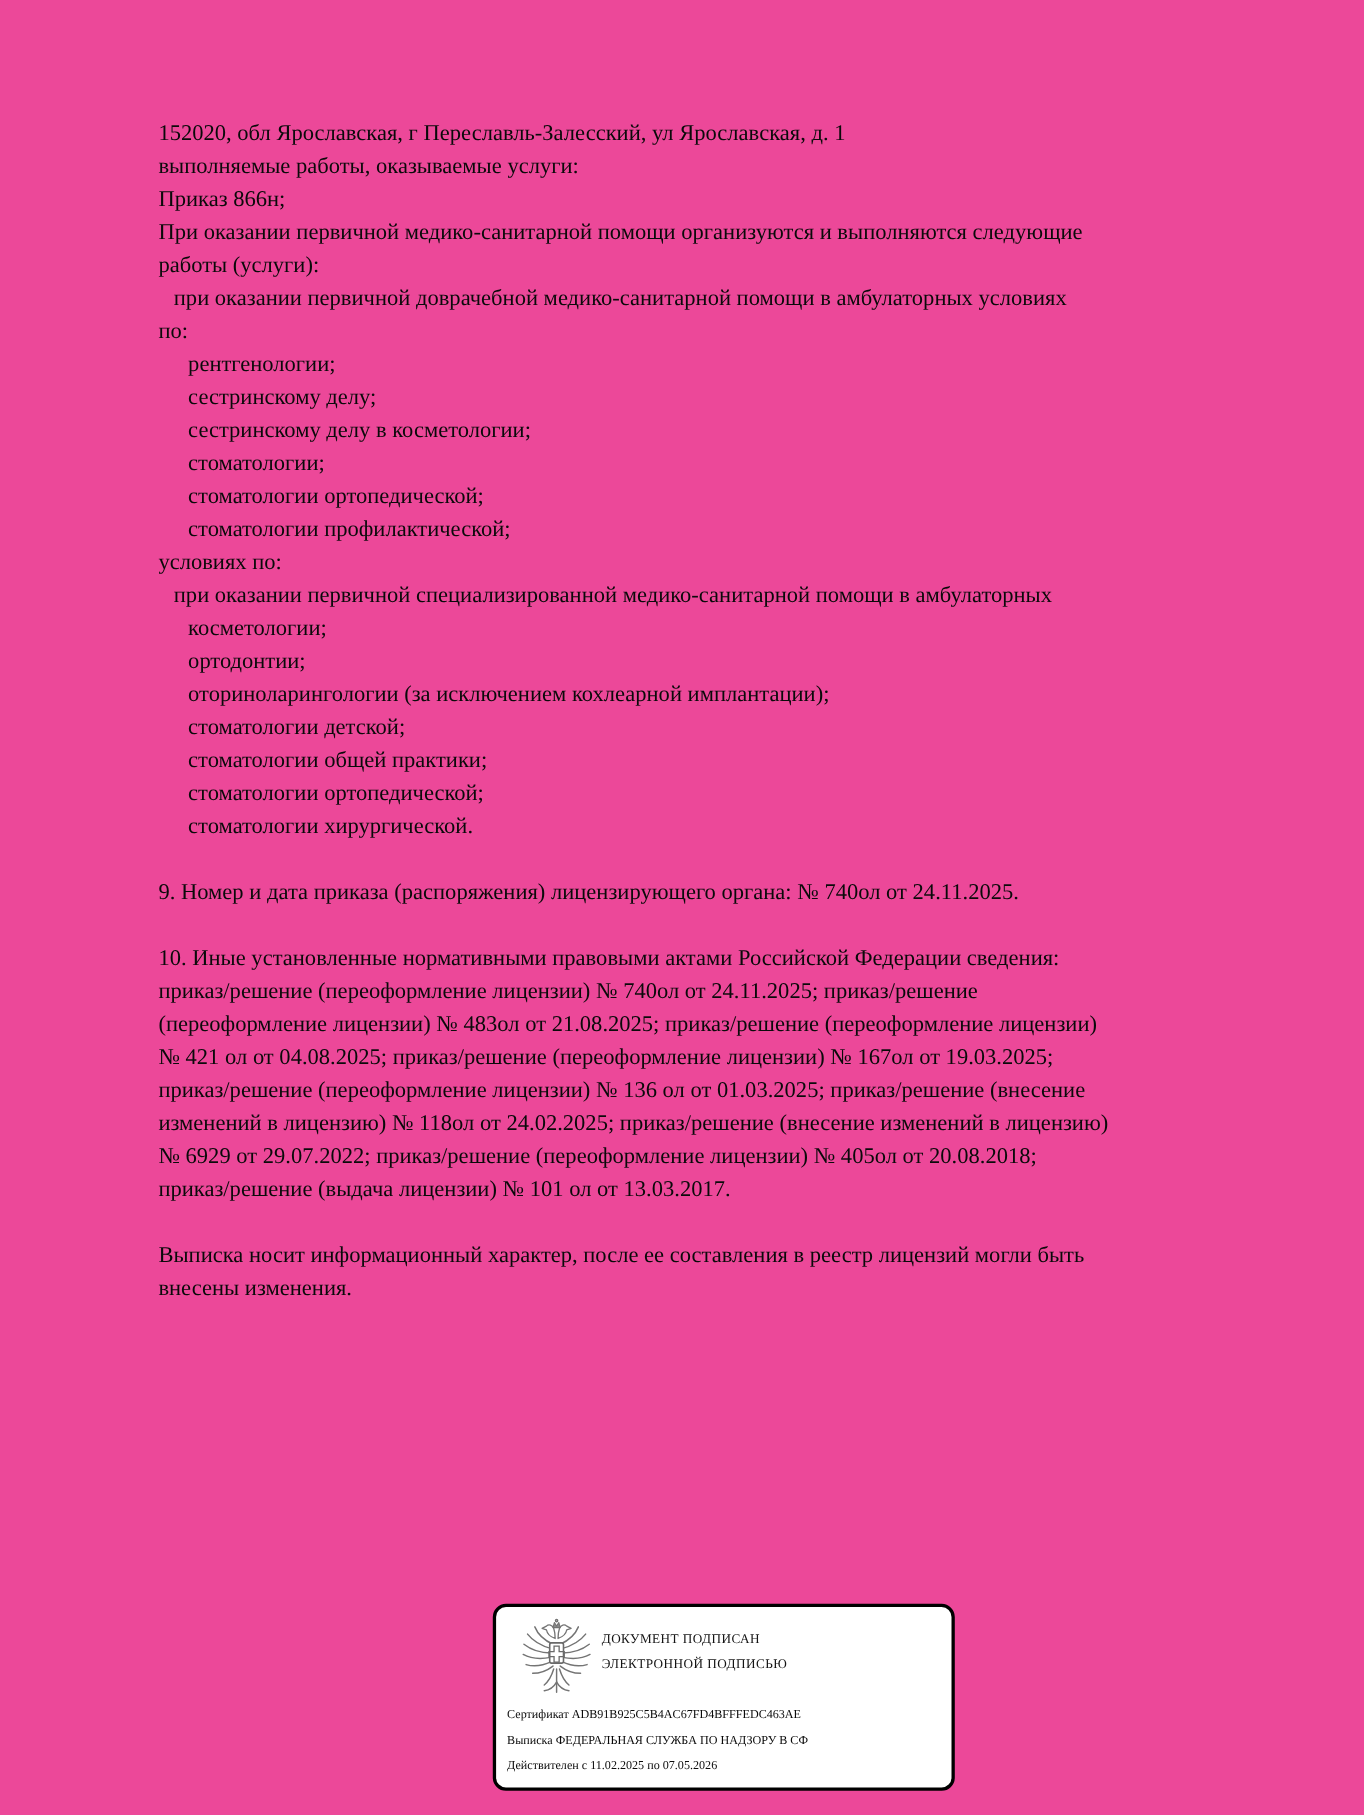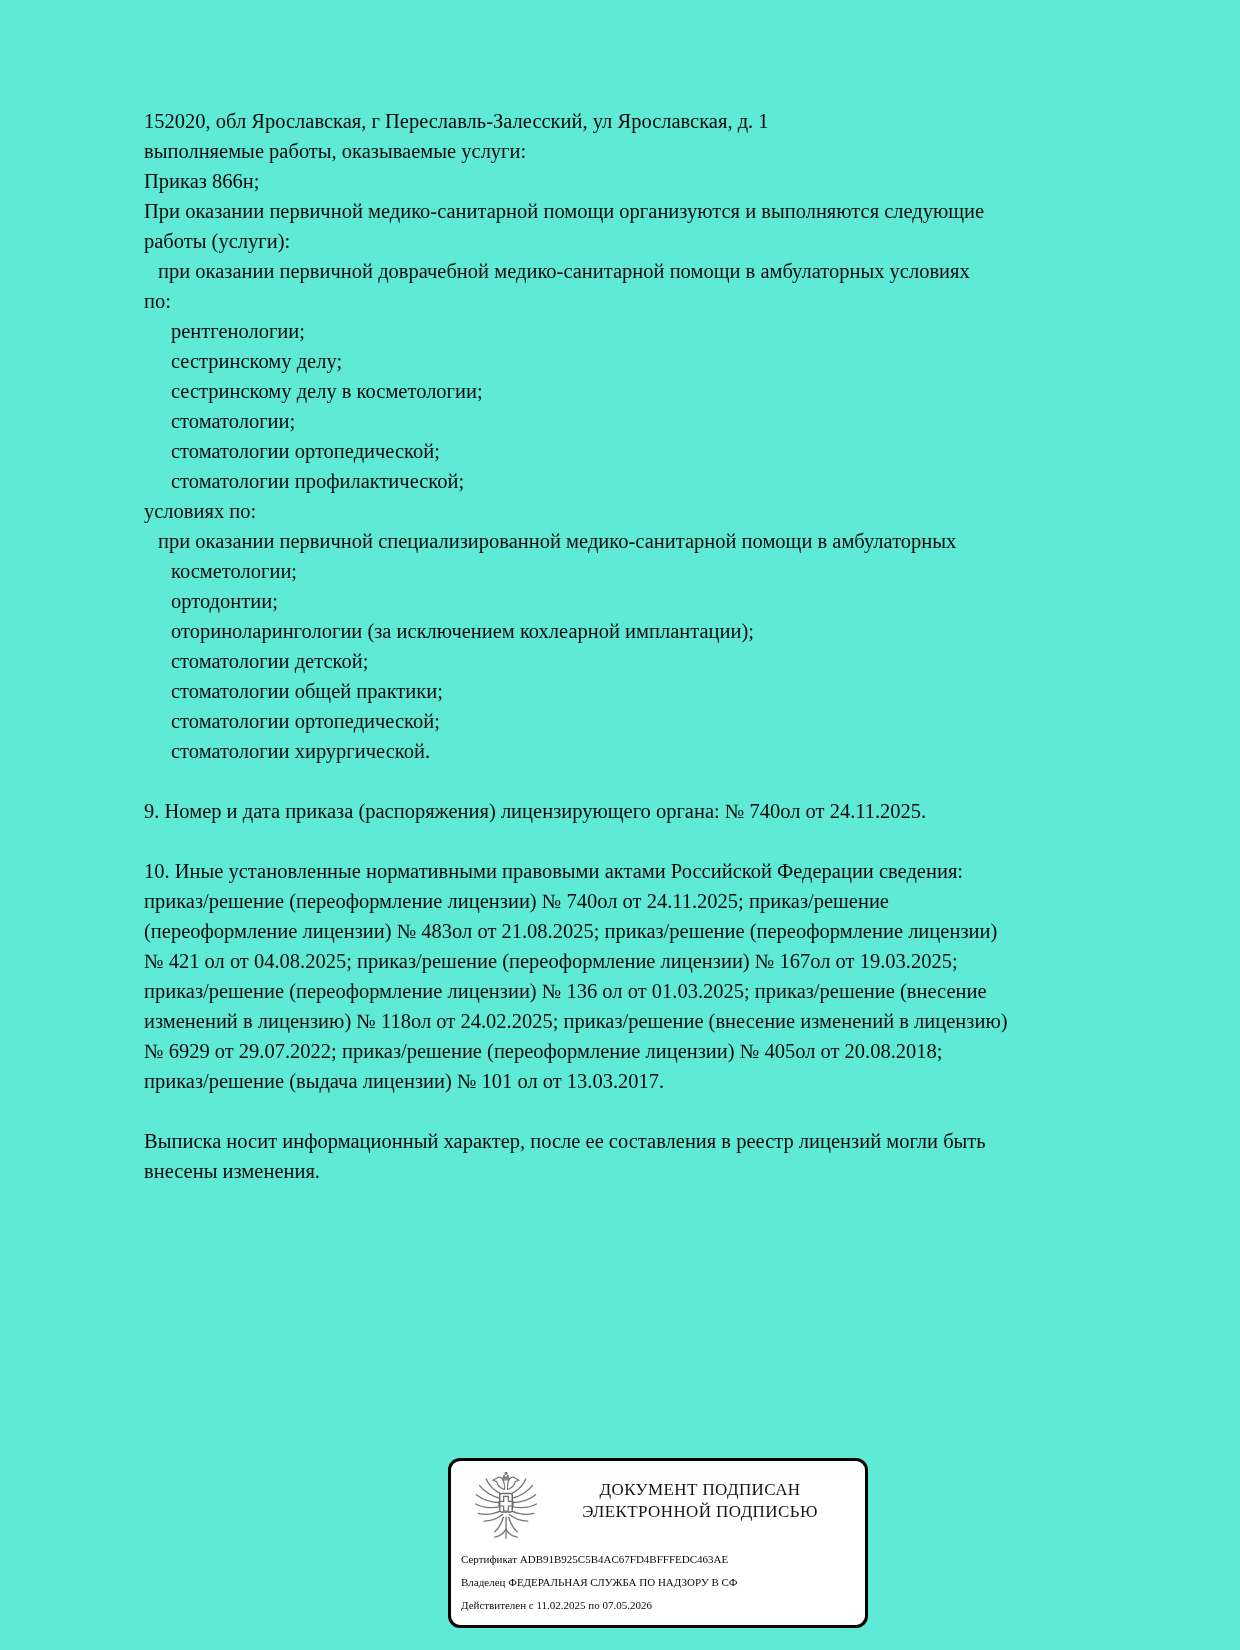--- a/index.html
+++ b/index.html
@@ -1,34 +1,34 @@
 <!DOCTYPE html>
 <html lang="ru"><head>
 <meta charset="utf-8">
 <style>
   html,body{margin:0;padding:0;background:#ffffff;}
   body{width:1240px;height:1650px;position:relative;overflow:hidden;
        font-family:"Liberation Serif","DejaVu Serif",serif;color:#0a0a0a;}
-  .page{position:absolute;inset:0;background:#5eead4;}
+  .page{position:absolute;inset:0;background:#ec4899;}
 
   
   .doc-text{position:absolute;left:144px;top:106px;width:1000px;
             font-size:20.5px;line-height:30px;white-space:nowrap;}
   .line{height:30px;}
   .ind0{padding-left:0;}
   .ind1{padding-left:14px;}
   .ind2{padding-left:27px;}
 
   
   .stamp{position:absolute;left:448px;top:1458px;width:420px;height:170px;
          box-sizing:border-box;border:3.5px solid #000;border-radius:12px;
          background:#ffffff;}
   .emblem{position:absolute;left:22px;top:10px;width:66px;height:74px;}
   .stamp-title{position:absolute;left:96px;right:12px;top:18px;
-               text-align:center;font-size:17px;line-height:22px;
+               text-align:left;font-size:12px;line-height:22px;
                letter-spacing:0.4px;color:#141414;}
   .stamp-lines{position:absolute;left:10px;right:6px;top:87px;
                font-size:11px;line-height:23px;white-space:nowrap;overflow:hidden;}
   .stamp-lines .owner b{font-weight:normal;}
 </style>
 </head>
 <body>
 
 <div class="page">
 
@@ -103,18 +103,18 @@
       </svg>
     </span>
 
     <div class="stamp-title">
       <div>ДОКУМЕНТ ПОДПИСАН</div>
       <div>ЭЛЕКТРОННОЙ ПОДПИСЬЮ</div>
     </div>
 
     <div class="stamp-lines">
       <div class="stamp-line"><span>Сертификат</span> <span>ADB91B925C5B4AC67FD4BFFFEDC463AE</span></div>
-      <div class="stamp-line owner"><span>Владелец</span> <b>ФЕДЕРАЛЬНАЯ СЛУЖБА ПО НАДЗОРУ В СФ</b></div>
+      <div class="stamp-line owner"><span>Выписка</span> <b>ФЕДЕРАЛЬНАЯ СЛУЖБА ПО НАДЗОРУ В СФ</b></div>
       <div class="stamp-line">Действителен с 11.02.2025 по 07.05.2026</div>
     </div>
   </div>
 
 </div>
 
 </body></html>

